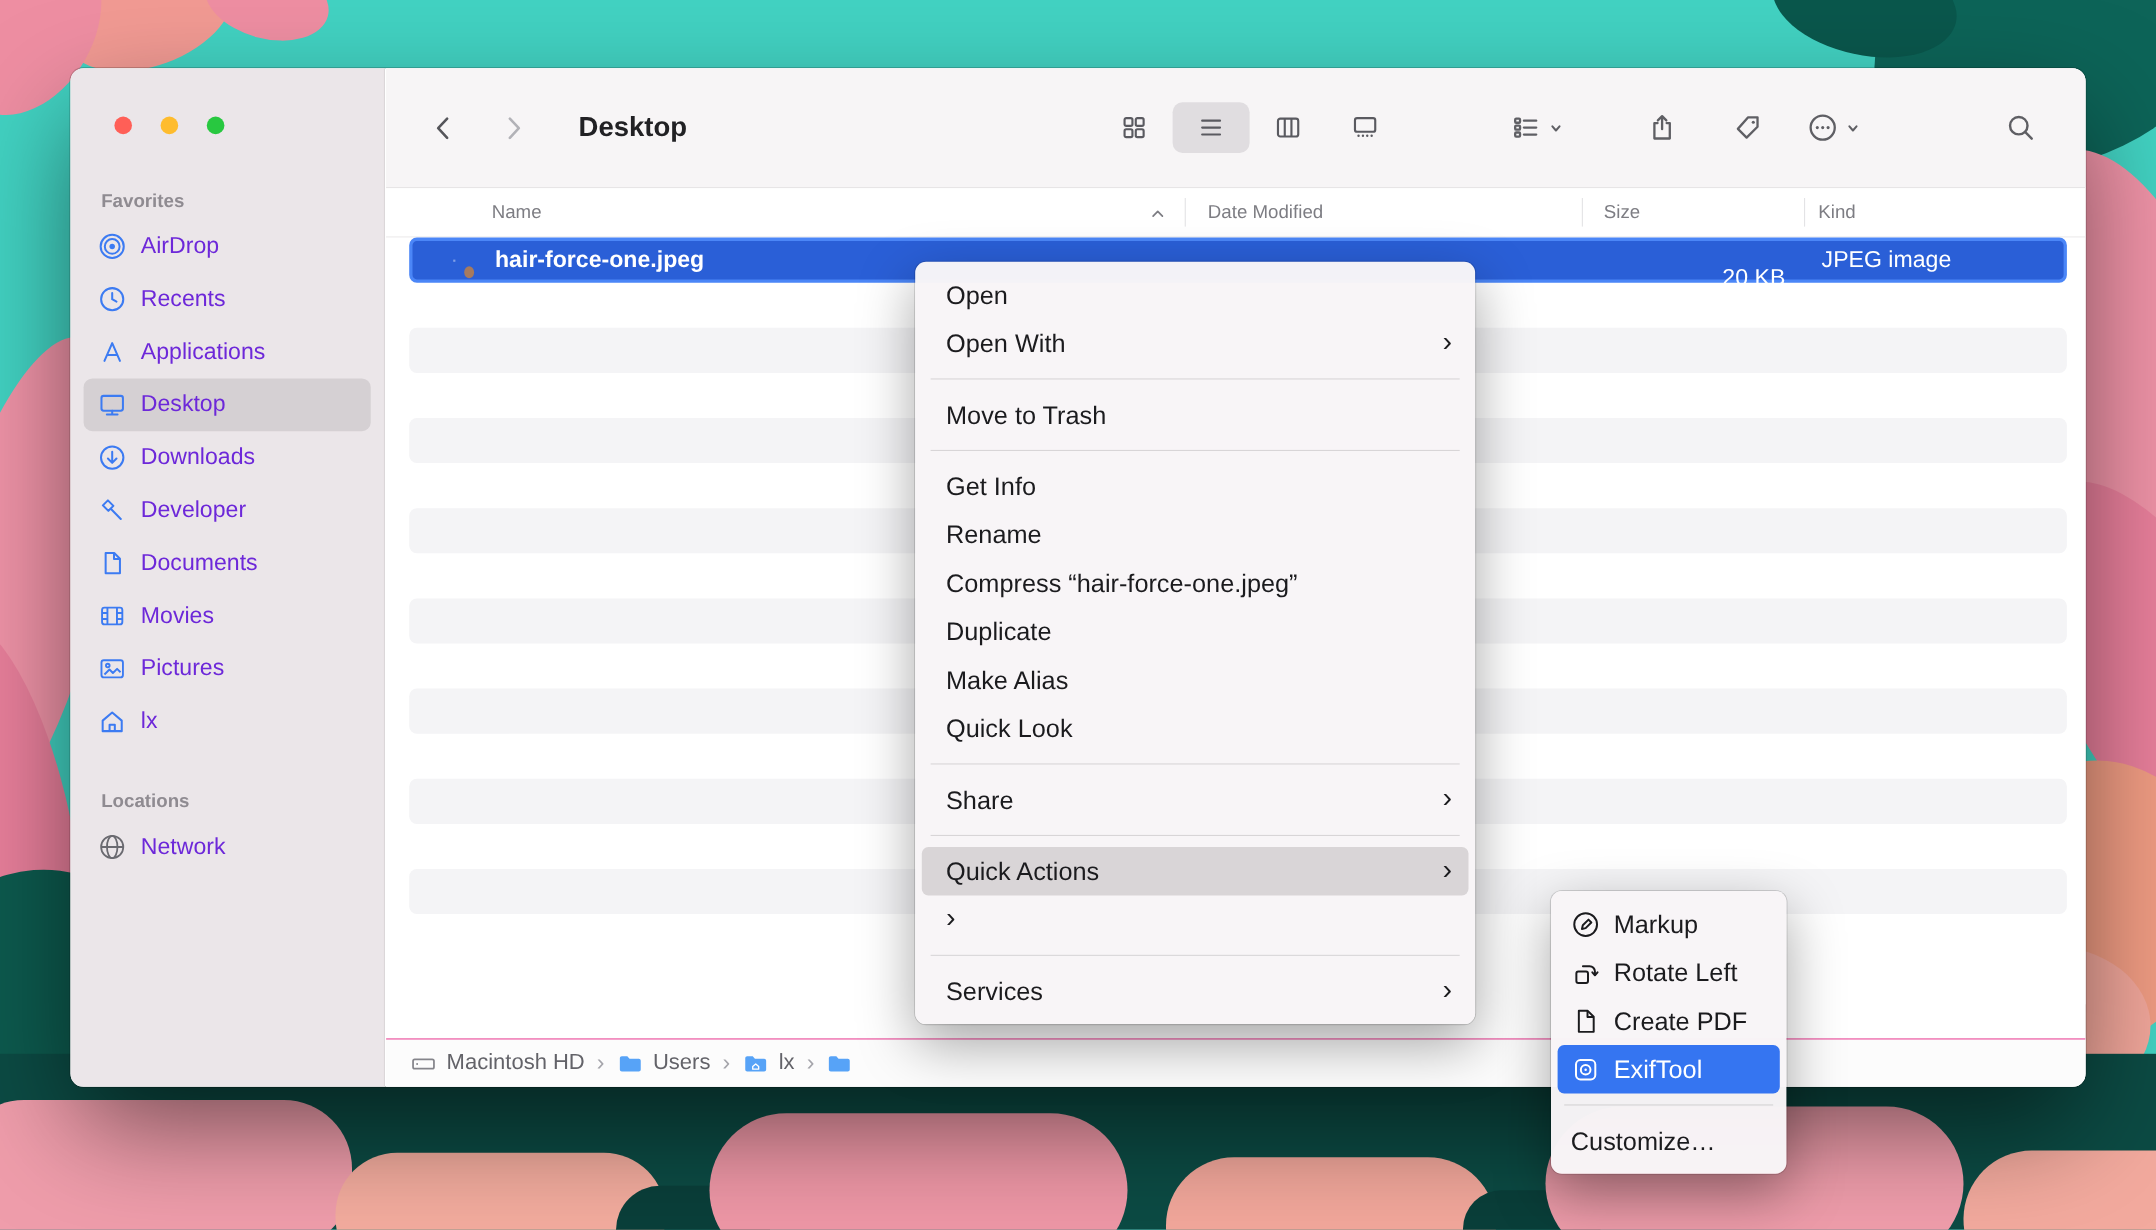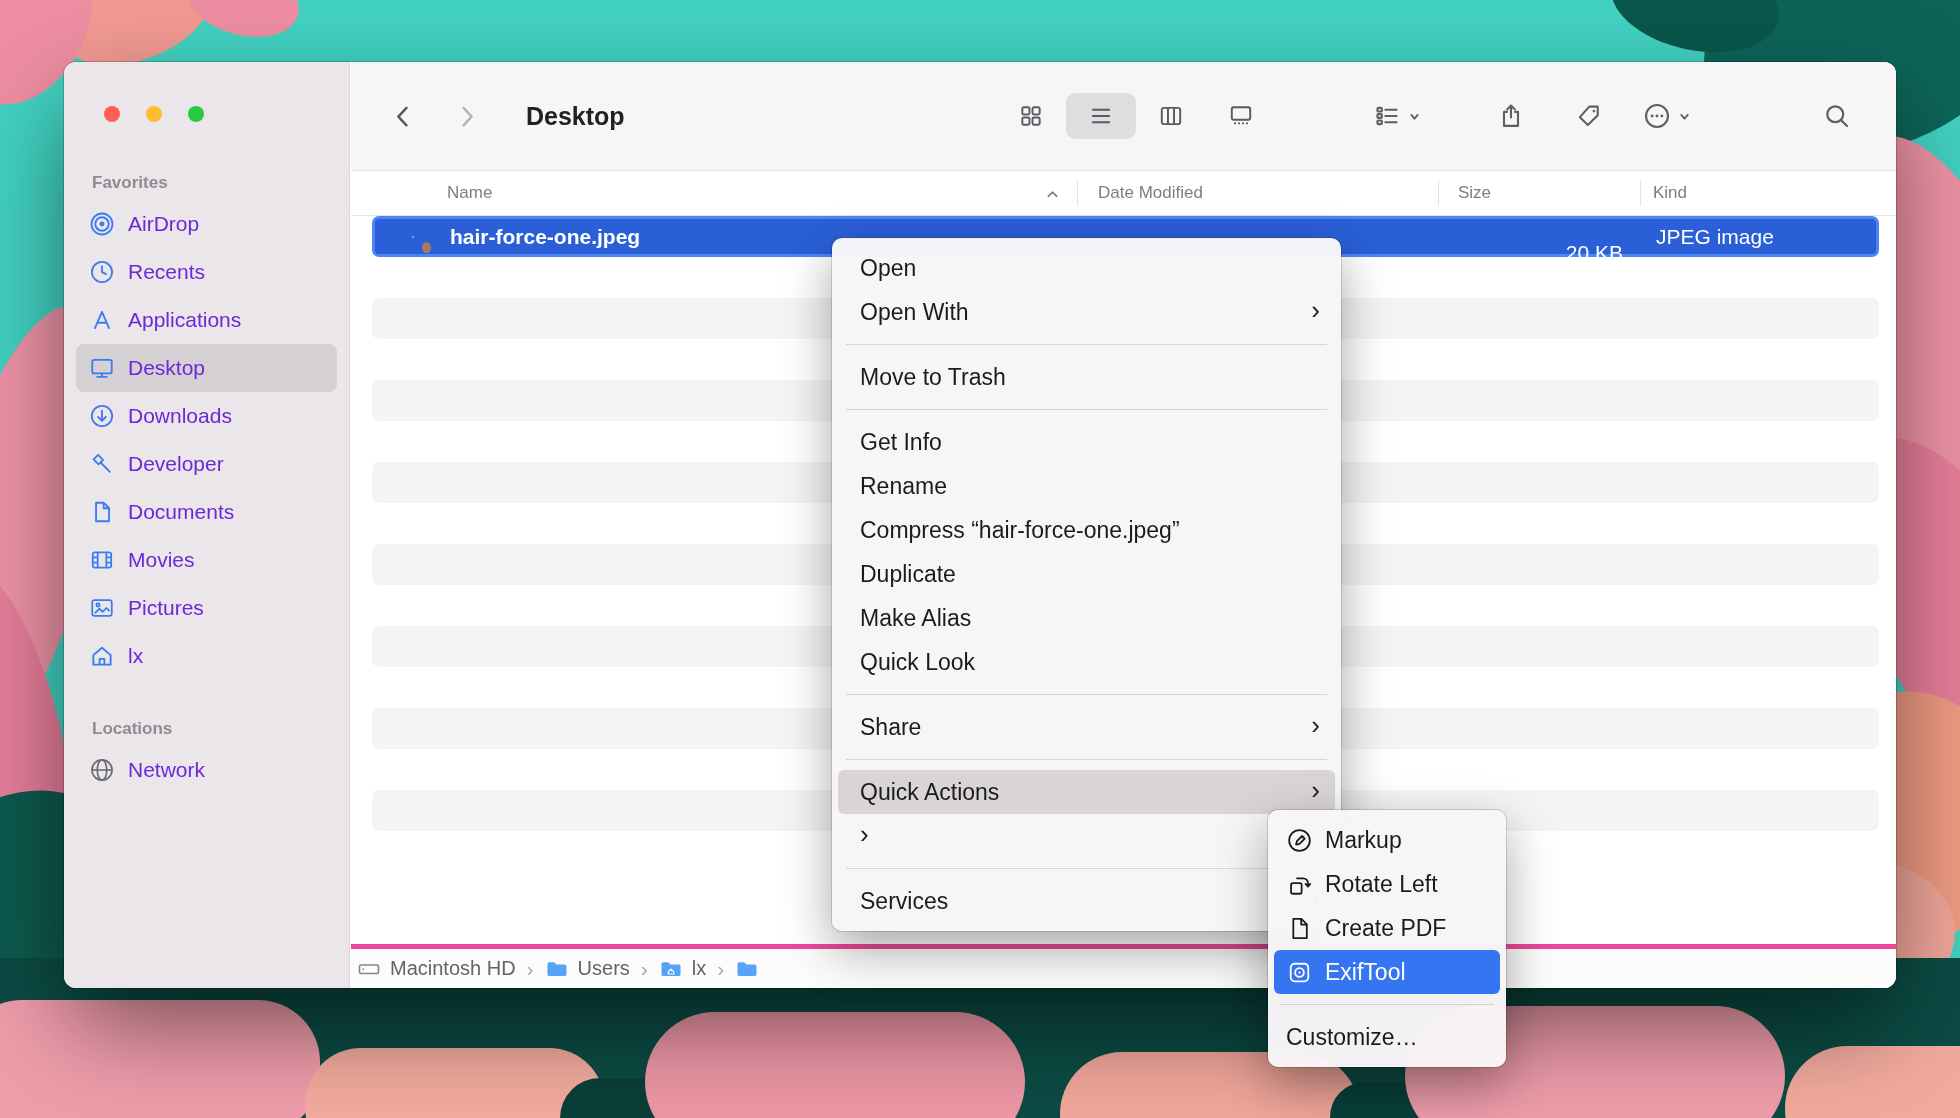--- a/index.html
+++ b/index.html
@@ -65,37 +65,37 @@
     background:linear-gradient(160deg,#5a4a42 0%,#2e2a28 55%,#141213 100%);
     box-shadow:0 0 0 1px rgba(255,255,255,.4); }
   .thumb::after { content:""; position:absolute; left:9px; top:5px; width:9px; height:11px;
     border-radius:50%; background:#a67a5e; }
   .docicon { width:21px; height:27px; background:#fff; border:1px solid #c6c6cb; border-radius:2px; position:relative; }
   .docicon::before { content:""; position:absolute; top:-1px; right:-1px;
     border-style:solid; border-width:0 8px 8px 0; border-color:#f4f4f6 #d4d4d9; }
 
   
   .pathbar { position:absolute; left:0; right:0; bottom:0; height:44px; background:#fcfcfc;
-    border-top:5px solid #ec4899; display:flex; align-items:center; padding-left:6px;
+    border-top:1px solid #ec4899; display:flex; align-items:center; padding-left:22px;
     font-size:20px; color:#636369;text-align:center; }
   .pitem { display:flex; align-items:center; gap:9px; }
   .psep { margin:0 11px; color:#a5a5ab; font-size:21px; }
 
   
   .menu { position:absolute; border-radius:10px; background:rgba(248,245,247,.98);
     box-shadow:0 18px 50px rgba(0,0,0,.35), 0 0 0 1px rgba(0,0,0,.14); padding:8px 0; }
   .ctx { left:832px; top:238px; width:509px; z-index:50; }
   .ctx-item { height:44px; margin:0 6px; padding:0 15px 0 22px; border-radius:6px;
     display:flex; align-items:center; font-size:23px; color:#1b1b1e; }
   .ctx-item .lbl { flex:1; }
   .ctx-item.hl { background:#d9d5d7; }
   .chev { font-size:26px; color:#1b1b1e; line-height:1; transform:translateY(-2px); }
   .msep { height:1px; background:rgba(0,0,0,.13); margin:10px 14px; }
 
-  .subm { left:1268px; top:810px; width:238px; z-index:60; }
+  .subm { left:1410px; top:810px; width:214px; z-index:60; }
   .sm-item { height:44px; margin:0 6px; padding:0 12px; border-radius:6px;
     display:flex; align-items:center; gap:12px; font-size:23px; color:#1b1b1e; }
   .sm-item.selected { background:#3575f1; color:#fff; }
   .sm-sep { height:1px; background:rgba(0,0,0,.13); margin:10px 12px; }
 </style>
 </head>
 <body>
 
 <div class="wp">
   <div class="shape" style="left:55px;top:-35px;width:160px;height:95px;background:#f19a93;transform:rotate(-20deg);"></div>

